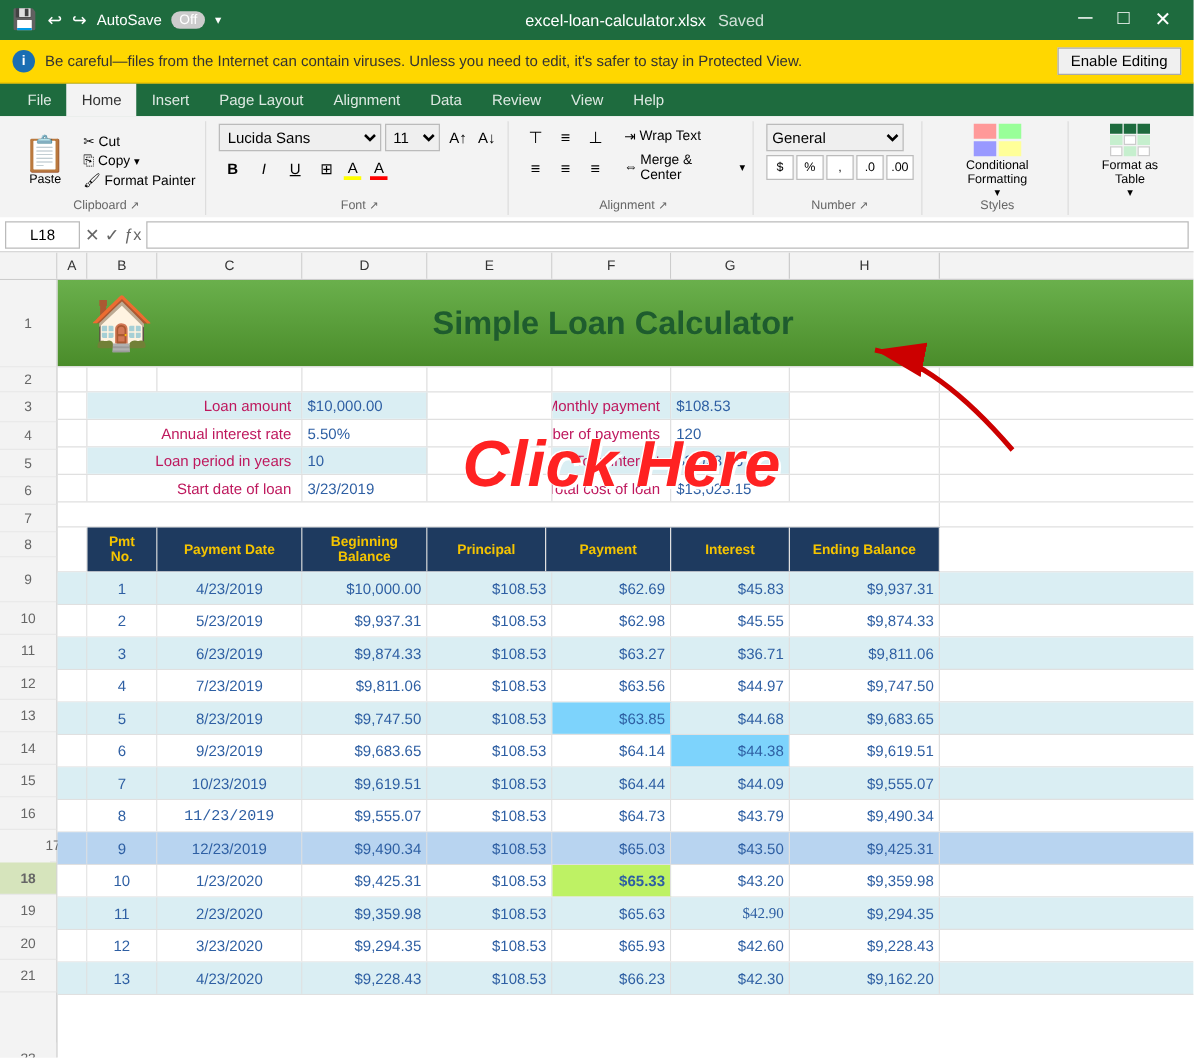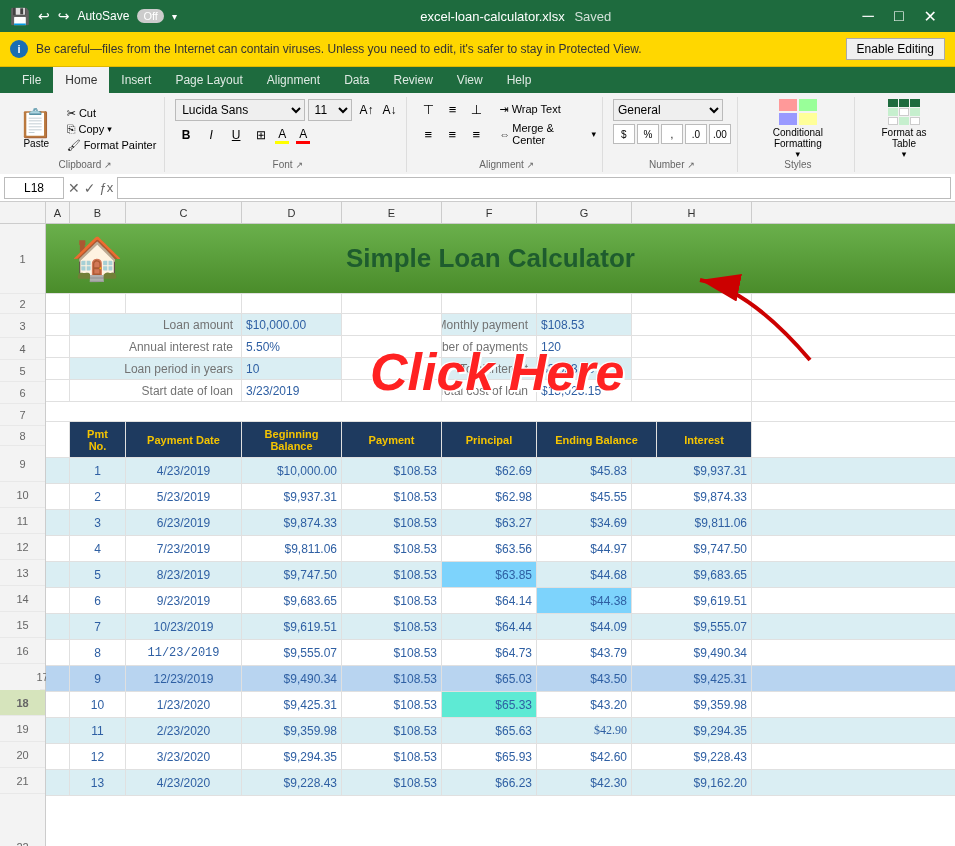--- a/index.html
+++ b/index.html
@@ -250,21 +250,21 @@
       font-size: 12px;
       overflow: hidden;
       white-space: nowrap;
       display: flex;
       align-items: center;
     }
     .cell.center { justify-content: center; }
 
     
     .dark-header { background: #1e3a5f; color: white; font-weight: bold; font-size: 12px; justify-content: center; }
-    .label-cell { color: #737373; font-weight: normal; justify-content: flex-end; padding-right: 8px; }
+    .label-cell { color: #be185d; font-weight: normal; justify-content: flex-end; padding-right: 8px; }
     .value-cell { color: #2e5fa3; font-weight: normal; }
     .light-blue { background: #daeef3; }
 
     
     .tbl-header { background: #1e3a5f; color: #f5c400; font-weight: bold; font-size: 11px; justify-content: center; text-align: center; }
     .tbl-data { color: #2e5fa3; justify-content: center; }
     .tbl-data-right { color: #2e5fa3; justify-content: flex-end; }
   </style>
 </head>
 <body>
@@ -575,24 +575,24 @@
 
       <div class="grid-row" style="height:20px;">
         <div class="cell" style="width:706px;"></div>
       </div>
 
       <div class="grid-row" style="height:36px;">
         <div class="cell" style="width:24px;min-width:24px;"></div>
         <div class="cell tbl-header" style="width:56px;min-width:56px;font-size:11px;padding:2px;">Pmt<br>No.</div>
         <div class="cell tbl-header" style="width:116px;min-width:116px;">Payment Date</div>
         <div class="cell tbl-header" style="width:100px;min-width:100px;font-size:11px;text-align:center;">Beginning<br>Balance</div>
+        <div class="cell tbl-header" style="width:95px;min-width:95px;">Principal</div>
         <div class="cell tbl-header" style="width:100px;min-width:100px;">Payment</div>
-        <div class="cell tbl-header" style="width:95px;min-width:95px;">Principal</div>
+        <div class="cell tbl-header" style="width:95px;min-width:95px;">Interest</div>
         <div class="cell tbl-header" style="width:120px;min-width:120px;">Ending Balance</div>
-        <div class="cell tbl-header" style="width:95px;min-width:95px;">Interest</div>
       </div>
 
       <div id="table-data-rows">
           <div class="grid-row" style="height: 26px; background: rgb(218, 238, 243);">
     <div class="cell" style="width:24px;min-width:24px;background:#daeef3;"></div>
     <div class="cell tbl-data center" style="width:56px;min-width:56px;background:#daeef3;">1</div>
     <div class="cell tbl-data center" style="width:116px;min-width:116px;background:#daeef3;">4/23/2019</div>
     <div class="cell tbl-data-right" style="width:100px;min-width:100px;background:#daeef3;justify-content:flex-end;">$10,000.00</div>
     <div class="cell tbl-data-right" style="width:100px;min-width:100px;background:#daeef3;justify-content:flex-end;">$108.53</div>
     <div class="cell tbl-data-right" style="width:95px;min-width:95px;background:#daeef3;justify-content:flex-end;">$62.69</div>
@@ -609,21 +609,21 @@
     <div class="cell tbl-data-right" style="width:95px;min-width:95px;background:white;justify-content:flex-end;">$45.55</div>
     <div class="cell tbl-data-right" style="width:120px;min-width:120px;background:white;justify-content:flex-end;">$9,874.33</div>
   </div>
           <div class="grid-row" style="height: 26px; background: rgb(218, 238, 243);">
     <div class="cell" style="width:24px;min-width:24px;background:#daeef3;"></div>
     <div class="cell tbl-data center" style="width:56px;min-width:56px;background:#daeef3;">3</div>
     <div class="cell tbl-data center" style="width:116px;min-width:116px;background:#daeef3;">6/23/2019</div>
     <div class="cell tbl-data-right" style="width:100px;min-width:100px;background:#daeef3;justify-content:flex-end;">$9,874.33</div>
     <div class="cell tbl-data-right" style="width:100px;min-width:100px;background:#daeef3;justify-content:flex-end;">$108.53</div>
     <div class="cell tbl-data-right" style="width:95px;min-width:95px;background:#daeef3;justify-content:flex-end;">$63.27</div>
-    <div class="cell tbl-data-right" style="width:95px;min-width:95px;background:#daeef3;justify-content:flex-end;">$34.69</div>
+    <div class="cell tbl-data-right" style="width:95px;min-width:95px;background:#daeef3;justify-content:flex-end;">$36.71</div>
     <div class="cell tbl-data-right" style="width:120px;min-width:120px;background:#daeef3;justify-content:flex-end;">$9,811.06</div>
   </div>
           <div class="grid-row" style="height: 26px; background: white;">
     <div class="cell" style="width:24px;min-width:24px;background:white;"></div>
     <div class="cell tbl-data center" style="width:56px;min-width:56px;background:white;">4</div>
     <div class="cell tbl-data center" style="width:116px;min-width:116px;background:white;">7/23/2019</div>
     <div class="cell tbl-data-right" style="width:100px;min-width:100px;background:white;justify-content:flex-end;">$9,811.06</div>
     <div class="cell tbl-data-right" style="width:100px;min-width:100px;background:white;justify-content:flex-end;">$108.53</div>
     <div class="cell tbl-data-right" style="width:95px;min-width:95px;background:white;justify-content:flex-end;">$63.56</div>
     <div class="cell tbl-data-right" style="width:95px;min-width:95px;background:white;justify-content:flex-end;">$44.97</div>
@@ -678,21 +678,21 @@
     <div class="cell tbl-data-right" style="width:95px;min-width:95px;background:#b8d4f0;justify-content:flex-end;">$65.03</div>
     <div class="cell tbl-data-right" style="width:95px;min-width:95px;background:#b8d4f0;justify-content:flex-end;">$43.50</div>
     <div class="cell tbl-data-right" style="width:120px;min-width:120px;background:#b8d4f0;justify-content:flex-end;">$9,425.31</div>
   </div>
           <div class="grid-row" style="height: 26px; background: white;">
     <div class="cell" style="width:24px;min-width:24px;background:white;"></div>
     <div class="cell tbl-data center" style="width:56px;min-width:56px;background:white;">10</div>
     <div class="cell tbl-data center" style="width:116px;min-width:116px;background:white;">1/23/2020</div>
     <div class="cell tbl-data-right" style="width:100px;min-width:100px;background:white;justify-content:flex-end;">$9,425.31</div>
     <div class="cell tbl-data-right" style="width:100px;min-width:100px;background:white;justify-content:flex-end;">$108.53</div>
-    <div class="cell tbl-data-right" style="width:95px;min-width:95px;background:#5eead4;justify-content:flex-end;">$65.33</div>
+    <div class="cell tbl-data-right" style="width:95px;min-width:95px;background:#bef264;justify-content:flex-end;font-weight:bold;">$65.33</div>
     <div class="cell tbl-data-right" style="width:95px;min-width:95px;background:white;justify-content:flex-end;">$43.20</div>
     <div class="cell tbl-data-right" style="width:120px;min-width:120px;background:white;justify-content:flex-end;">$9,359.98</div>
   </div>
           <div class="grid-row" style="height: 26px; background: rgb(218, 238, 243);">
     <div class="cell" style="width:24px;min-width:24px;background:#daeef3;"></div>
     <div class="cell tbl-data center" style="width:56px;min-width:56px;background:#daeef3;">11</div>
     <div class="cell tbl-data center" style="width:116px;min-width:116px;background:#daeef3;">2/23/2020</div>
     <div class="cell tbl-data-right" style="width:100px;min-width:100px;background:#daeef3;justify-content:flex-end;">$9,359.98</div>
     <div class="cell tbl-data-right" style="width:100px;min-width:100px;background:#daeef3;justify-content:flex-end;">$108.53</div>
     <div class="cell tbl-data-right" style="width:95px;min-width:95px;background:#daeef3;justify-content:flex-end;">$65.63</div>

